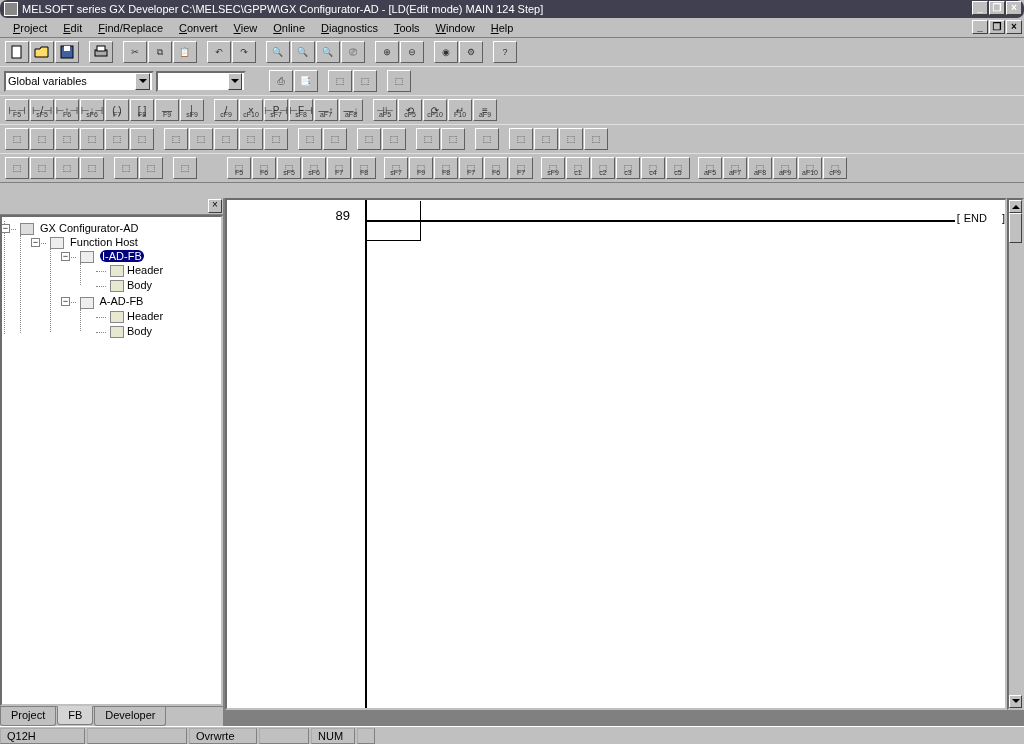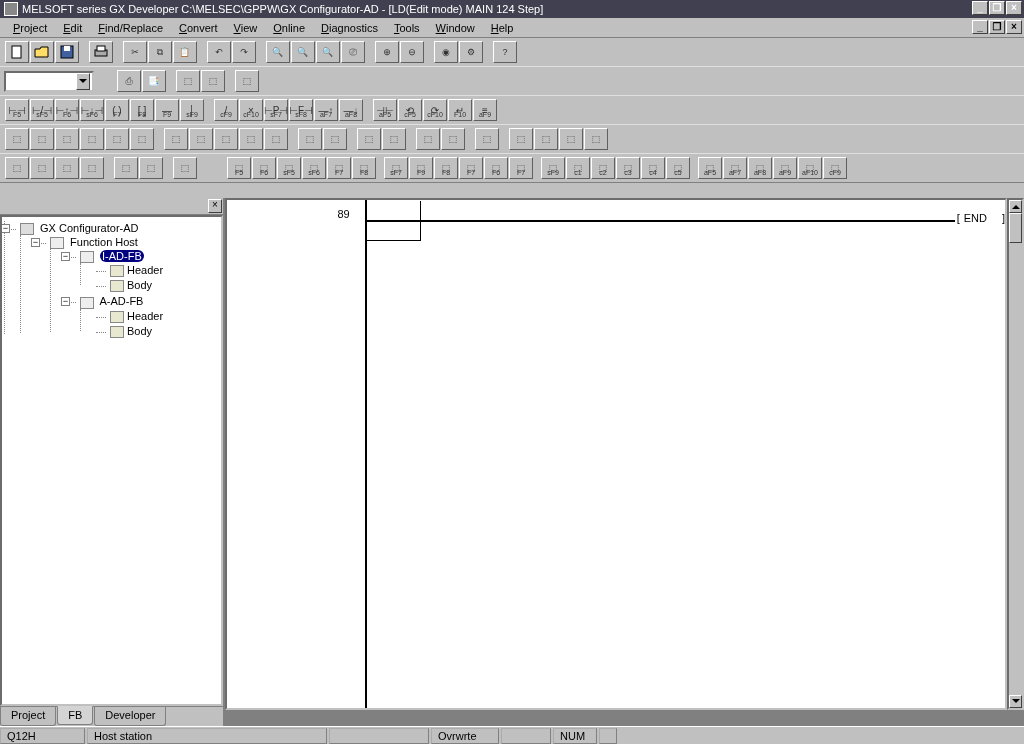--- a/index.html
+++ b/index.html
@@ -10,20 +10,21 @@
   background:#c0c0c0;
   overflow:hidden;
   color:#000;
 }
 
 .titlebar {
   height:18px; background:#404050;
   display:flex; align-items:center;
   color:#fff; padding-left:4px;
   position:relative;
+  border-radius:7px;
 }
 .titlebar .sysicon {
   width:14px; height:14px;
   margin-right:4px;
   background:#888; border:1px solid #fff;
 }
 .titlebar-btns { position:absolute; right:2px; top:1px; display:flex; gap:1px; }
 .titlebtn {
   width:16px; height:14px; background:#c0c0c0;
   border:1px solid #fff; border-right-color:#404040; border-bottom-color:#404040;
@@ -156,21 +157,21 @@
 }
 .vscroll .arrow::after { content:""; border:4px solid transparent; }
 .vscroll .up::after { border-bottom-color:#000; margin-bottom:3px; }
 .vscroll .down { position:absolute; bottom:0; left:0; right:0; }
 .vscroll .down::after { border-top-color:#000; margin-top:3px; }
 .vscroll .thumb { position:absolute; top:13px; left:0; right:0; height:30px; background:#c0c0c0; border:1px solid #fff; border-right-color:#404040; border-bottom-color:#404040; }
 .ladder {
   position:relative; width:100%; height:100%;
 }
 .rung-num {
-  position:absolute; left:104px; top:8px; font-size:11px; text-align:center; width:25px;
+  position:absolute; left:98px; top:8px; font-size:13px; text-align:right; width:25px;
 }
 .busbar {
   position:absolute; left:138px; top:0; bottom:0; width:2px; background:#000;
 }
 .endbox {
   position:absolute; left:138px; top:1px; width:56px; height:40px;
   border-right:1px solid #000; border-bottom:1px solid #000;
 }
 .endbox::before {
   content:""; position:absolute; left:0; top:19px; right:0; border-top:1px solid #000;
@@ -278,20 +279,24 @@
     <div class="tbgroup">
       <div class="tbtn raised">◉</div>
       <div class="tbtn raised">⚙</div>
     </div>
     <div class="tbgroup">
       <div class="tbtn raised">?</div>
     </div>
   </div>
 
   <div class="toolrow">
+    <div class="combo" style="width:150px">
+      <input value="Global variables" style="">
+      <div class="dropbtn"></div>
+    </div>
     <div class="combo" style="width:90px">
       <input value="" style="">
       <div class="dropbtn"></div>
     </div>
     <div style="width:18px"></div>
     <div class="tbgroup">
       <div class="tbtn raised">⎙</div>
       <div class="tbtn raised">📑</div>
     </div>
     <div class="tbgroup">
@@ -612,19 +617,18 @@
     <div class="vscroll">
       <div class="arrow up"></div>
       <div class="thumb"></div>
       <div class="arrow down"></div>
     </div>
   </div>
 </div>
 
 <div class="statusbar">
   <div class="statuscell" style="width:85px">Q12H</div>
-  <div class="statuscell" style="width:240px">Host station</div>
   <div class="statuscell" style="width:100px"></div>
   <div class="statuscell" style="width:68px">Ovrwrte</div>
   <div class="statuscell" style="width:50px"></div>
   <div class="statuscell" style="width:44px">NUM</div>
   <div class="statuscell" style="width:18px"></div>
 </div>
 
 </body></html>

